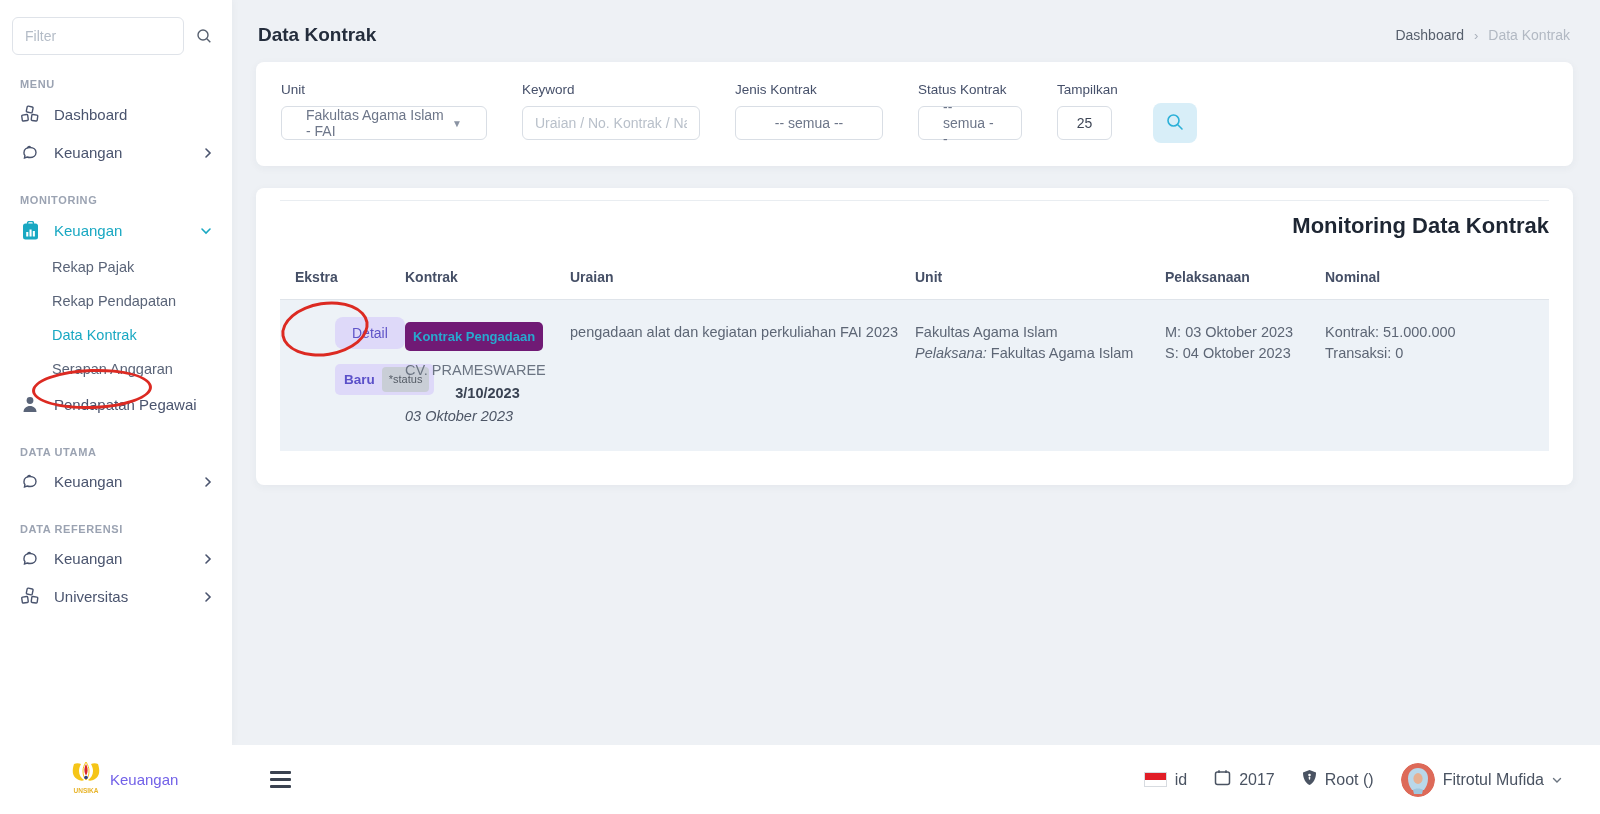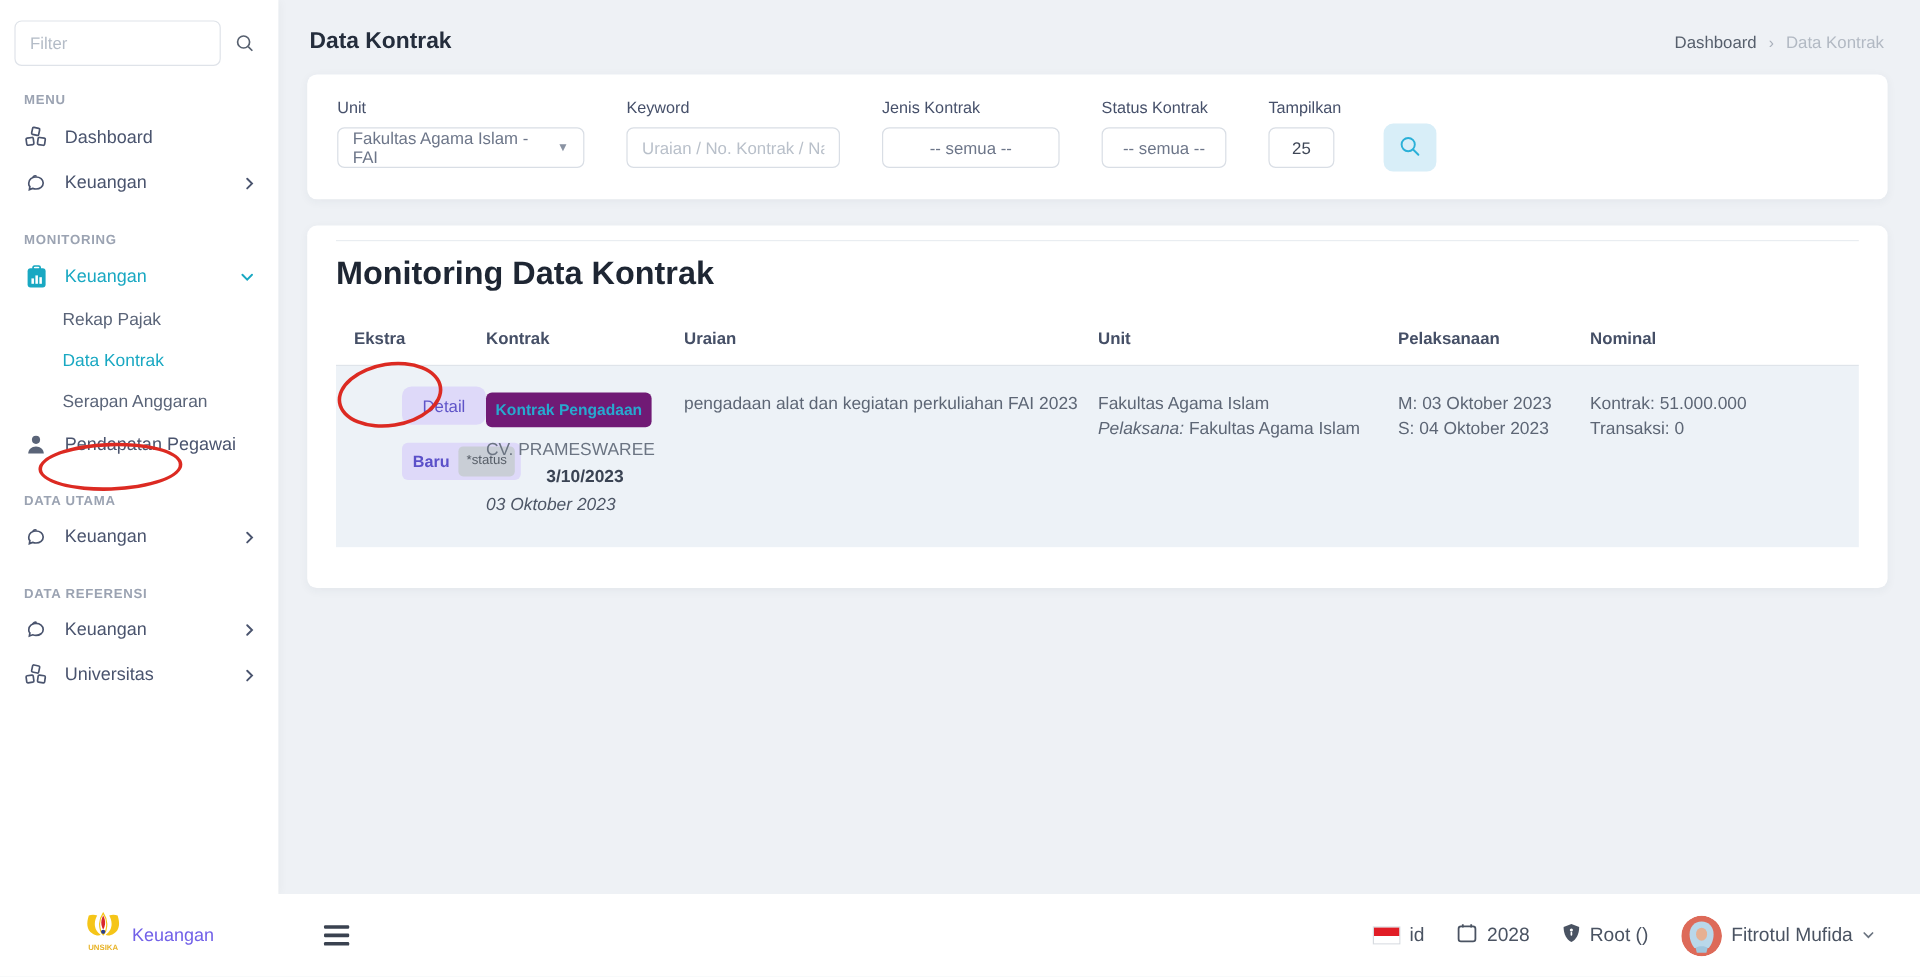--- a/index.html
+++ b/index.html
@@ -55,21 +55,21 @@
   .bc-current { color:#b2b9c3; }
 
   .card {
     background:#fff; border-radius:8px; margin:0 27px 0 24px;
     box-shadow:0 2px 8px rgba(40,50,70,.05);
   }
   .filter-card { padding:20px 25px 26px; display:flex; gap:35px; }
   .field .f-label { font-size:13.5px; color:#46506a; margin-bottom:9px; }
   .f-box {
     height:34px; border:1px solid #d9dee5; border-radius:6px;
-    display:flex; align-items:center; padding:0 12px;
+    display:flex; align-items:center; padding:0 24px;
     font-size:14px; color:#6d7689; background:#fff; cursor:pointer;
   }
   .f-box.select-unit { width:206px; }
   .f-box .caret { margin-left:auto; color:#8a93a3; font-size:10px; }
   .f-input {
     width:178px; height:34px; border:1px solid #d9dee5; border-radius:6px;
     padding:0 12px; font-size:14px; color:#3c4554; outline:none;
     font-family:"Liberation Sans", sans-serif;
   }
   .f-input::placeholder { color:#b9c0ca; }
@@ -78,21 +78,21 @@
   .f-box.num { width:55px; justify-content:center; color:#3e4656; }
   .search-btn {
     width:44px; height:40px; border:none; border-radius:8px;
     background:#d8eef8; display:flex; align-items:center; justify-content:center;
     align-self:flex-end; margin-bottom:-3px; cursor:pointer;
   }
 
   .table-card { margin-top:22px; padding:12px 24px 34px; }
   .table-inner { border-top:1px solid #e9edf1; }
   .tbl-title {
-    text-align:left; font-size:27px; font-weight:700; color:#1e2633;
+    text-align:right; font-size:22px; font-weight:700; color:#1e2633;
     padding:12px 0 20px;
   }
   .grid-row {
     display:grid;
     grid-template-columns:125px 165px 345px 250px 160px 1fr;
   }
   .thead { padding:10px 0 14px; border-bottom:1px solid #dfe4ea; }
   .th { font-size:14px; font-weight:700; color:#454f66; }
   .pad-first { padding-left:15px; }
   .data-row { background:#edf2f7; padding:17px 0 24px; min-height:110px; }
@@ -208,20 +208,21 @@
           </svg>
       </span>
       <span>Keuangan</span>
       <span class="chev">
         <svg width="12" height="8" viewBox="0 0 12 8">
             <polyline points="2,2 6,6 10,2" fill="none" stroke="#19a8c2" stroke-width="1.6" stroke-linecap="round"></polyline>
           </svg>
       </span>
     </div>
     <div class="sub-item">Rekap Pajak</div>
+    <div class="sub-item">Rekap Pendapatan</div>
     <div class="sub-item active">Data Kontrak</div>
     <div class="sub-item">Serapan Anggaran</div>
 
     <div class="nav-item">
       <span class="nav-ico">
         <svg width="16" height="17" viewBox="0 0 16 17">
             <circle cx="8" cy="4.5" r="3.4" fill="#5a6478"></circle>
             <path d="M1.5 16c0-3.6 2.9-6 6.5-6s6.5 2.4 6.5 6z" fill="#5a6478"></path>
           </svg>
       </span>
@@ -410,21 +411,21 @@
         <span>id</span>
       </div>
       <div class="foot-item">
         <span>
           <svg width="17" height="17" viewBox="0 0 17 17">
               <rect x="1.5" y="3" width="14" height="12.5" rx="2" fill="none" stroke="#4a5362" stroke-width="1.5"></rect>
               <line x1="5" y1="1.2" x2="5" y2="4" stroke="#4a5362" stroke-width="1.5"></line>
               <line x1="12" y1="1.2" x2="12" y2="4" stroke="#4a5362" stroke-width="1.5"></line>
             </svg>
         </span>
-        <span>2028</span>
+        <span>2017</span>
       </div>
       <div class="foot-item">
         <span>
           <svg width="15" height="17" viewBox="0 0 15 17">
               <path d="M7.5 1 14 3.4c0 6-2.4 10.4-6.5 12.6C3.4 13.8 1 9.4 1 3.4z" fill="#4a5362"></path>
               <circle cx="7.5" cy="6" r="1.3" fill="#fff"></circle>
               <rect x="6.8" y="7.5" width="1.4" height="3.2" rx="0.7" fill="#fff"></rect>
             </svg>
         </span>
         <span>Root ()</span>

